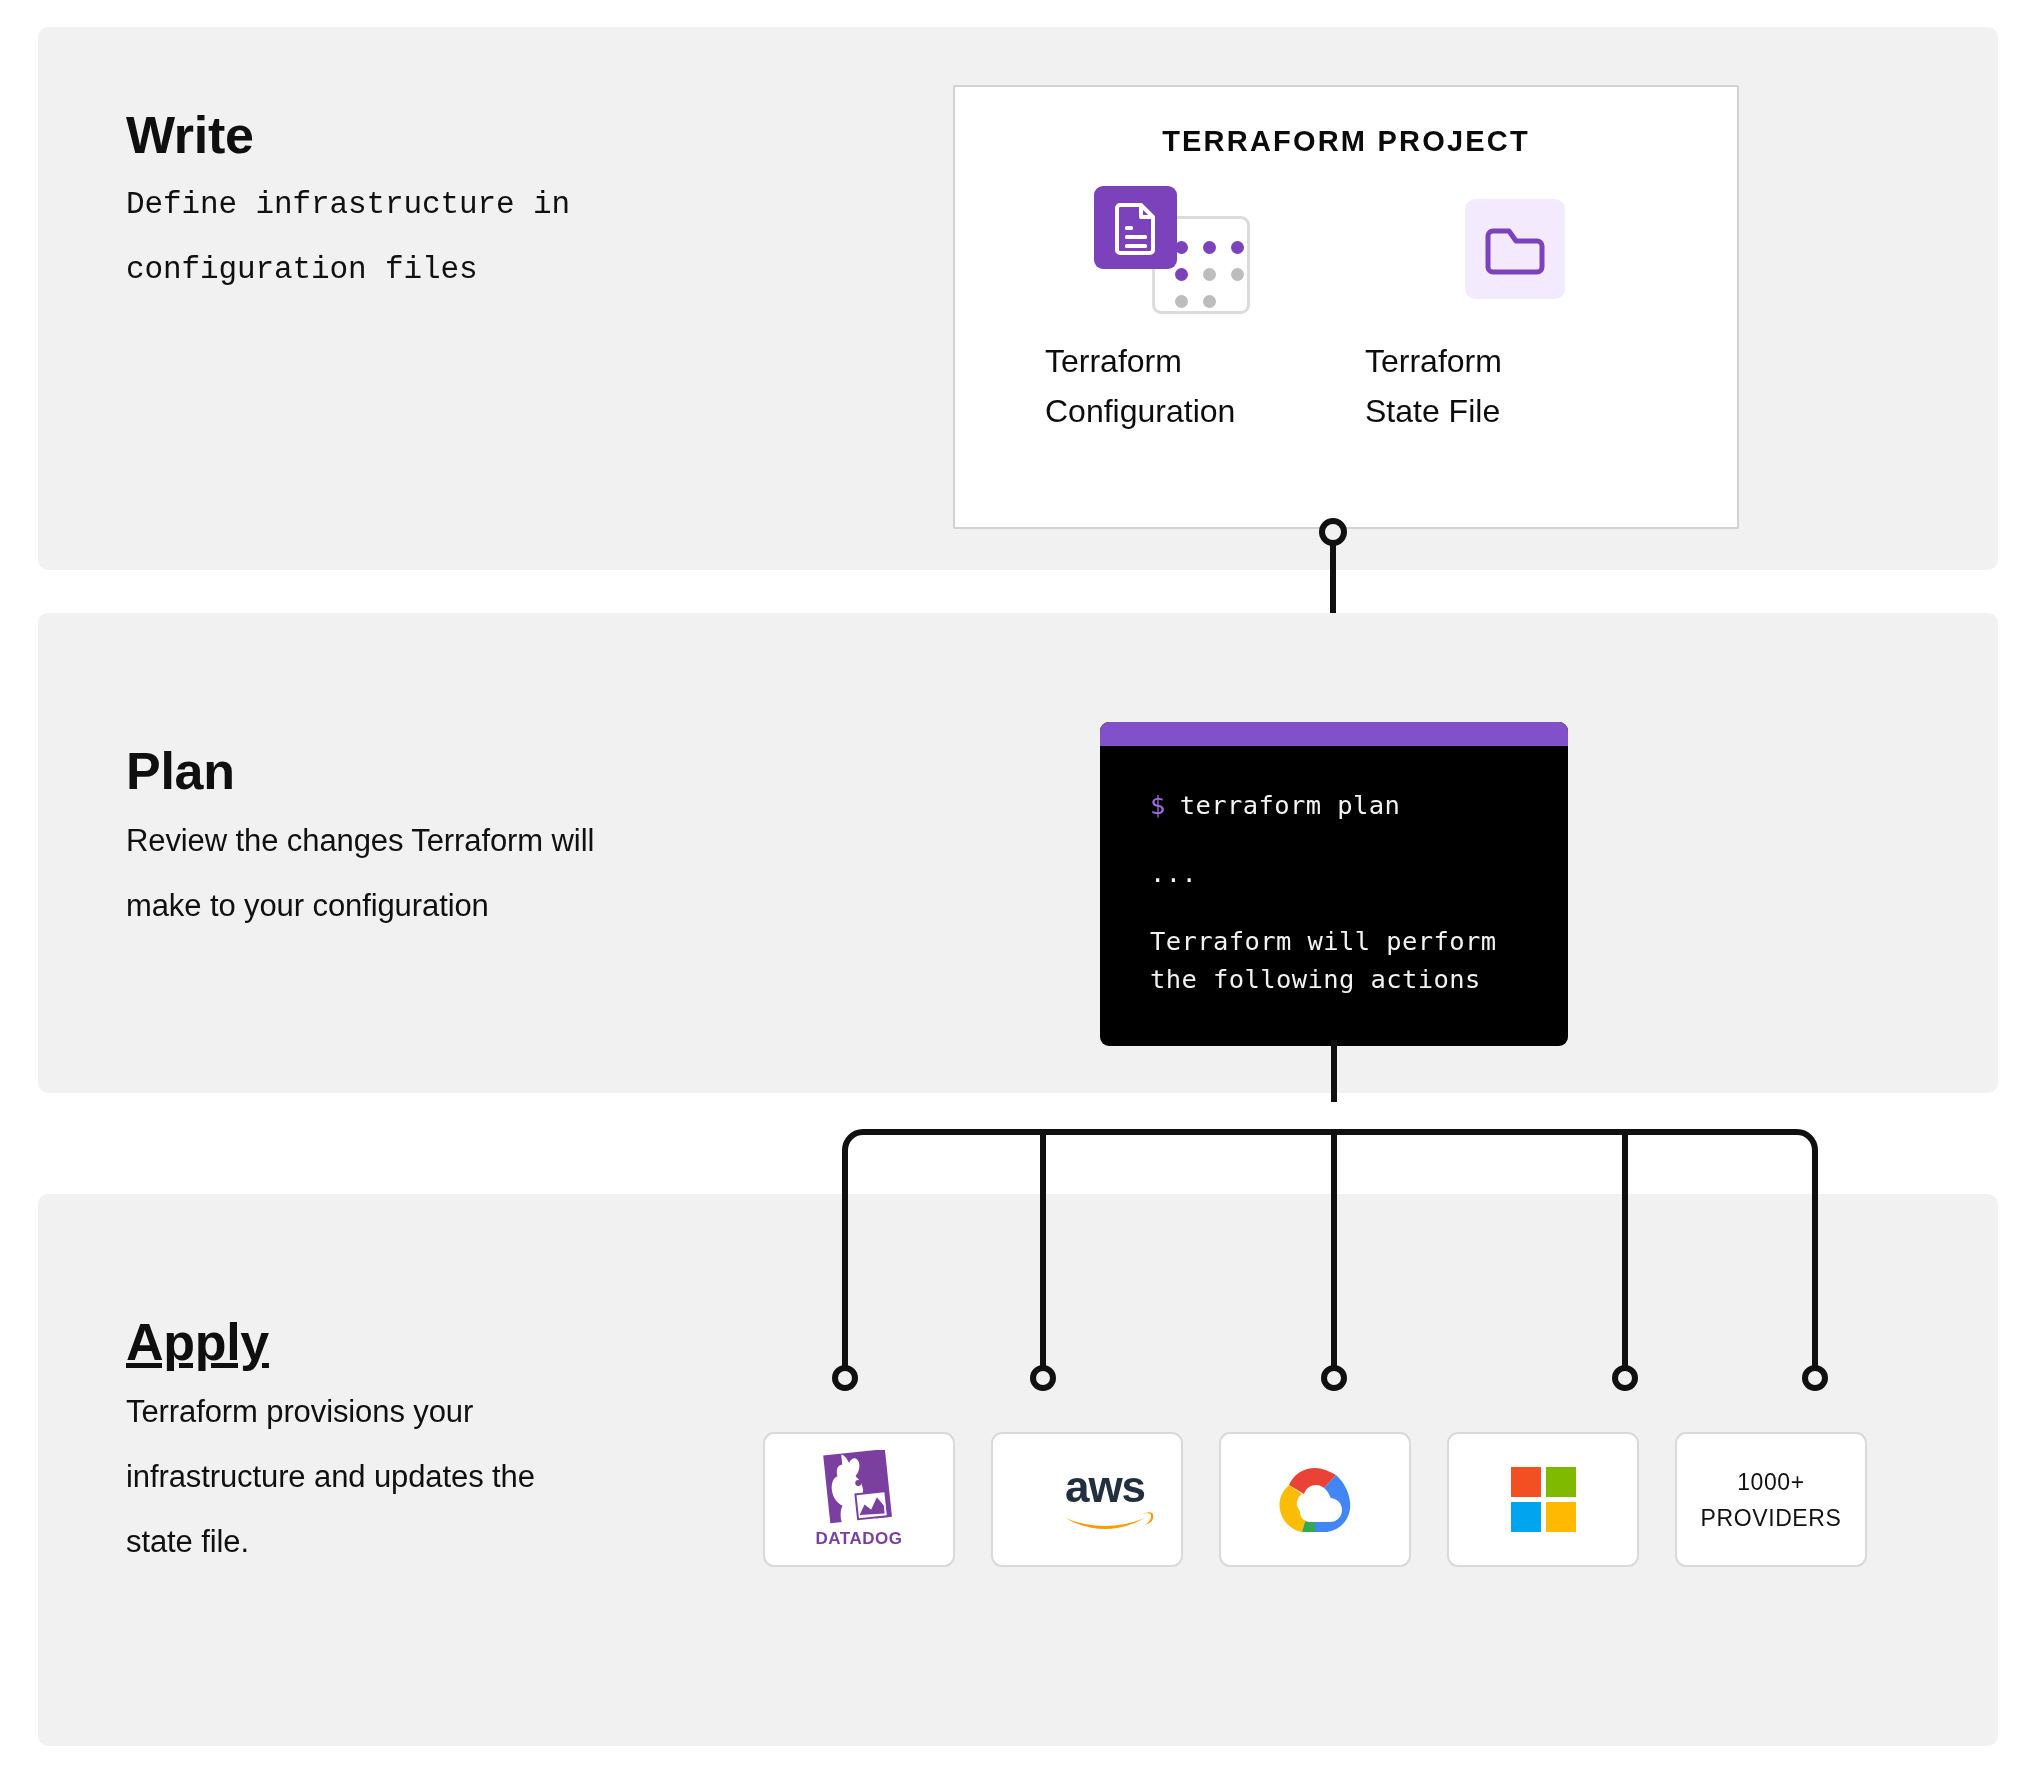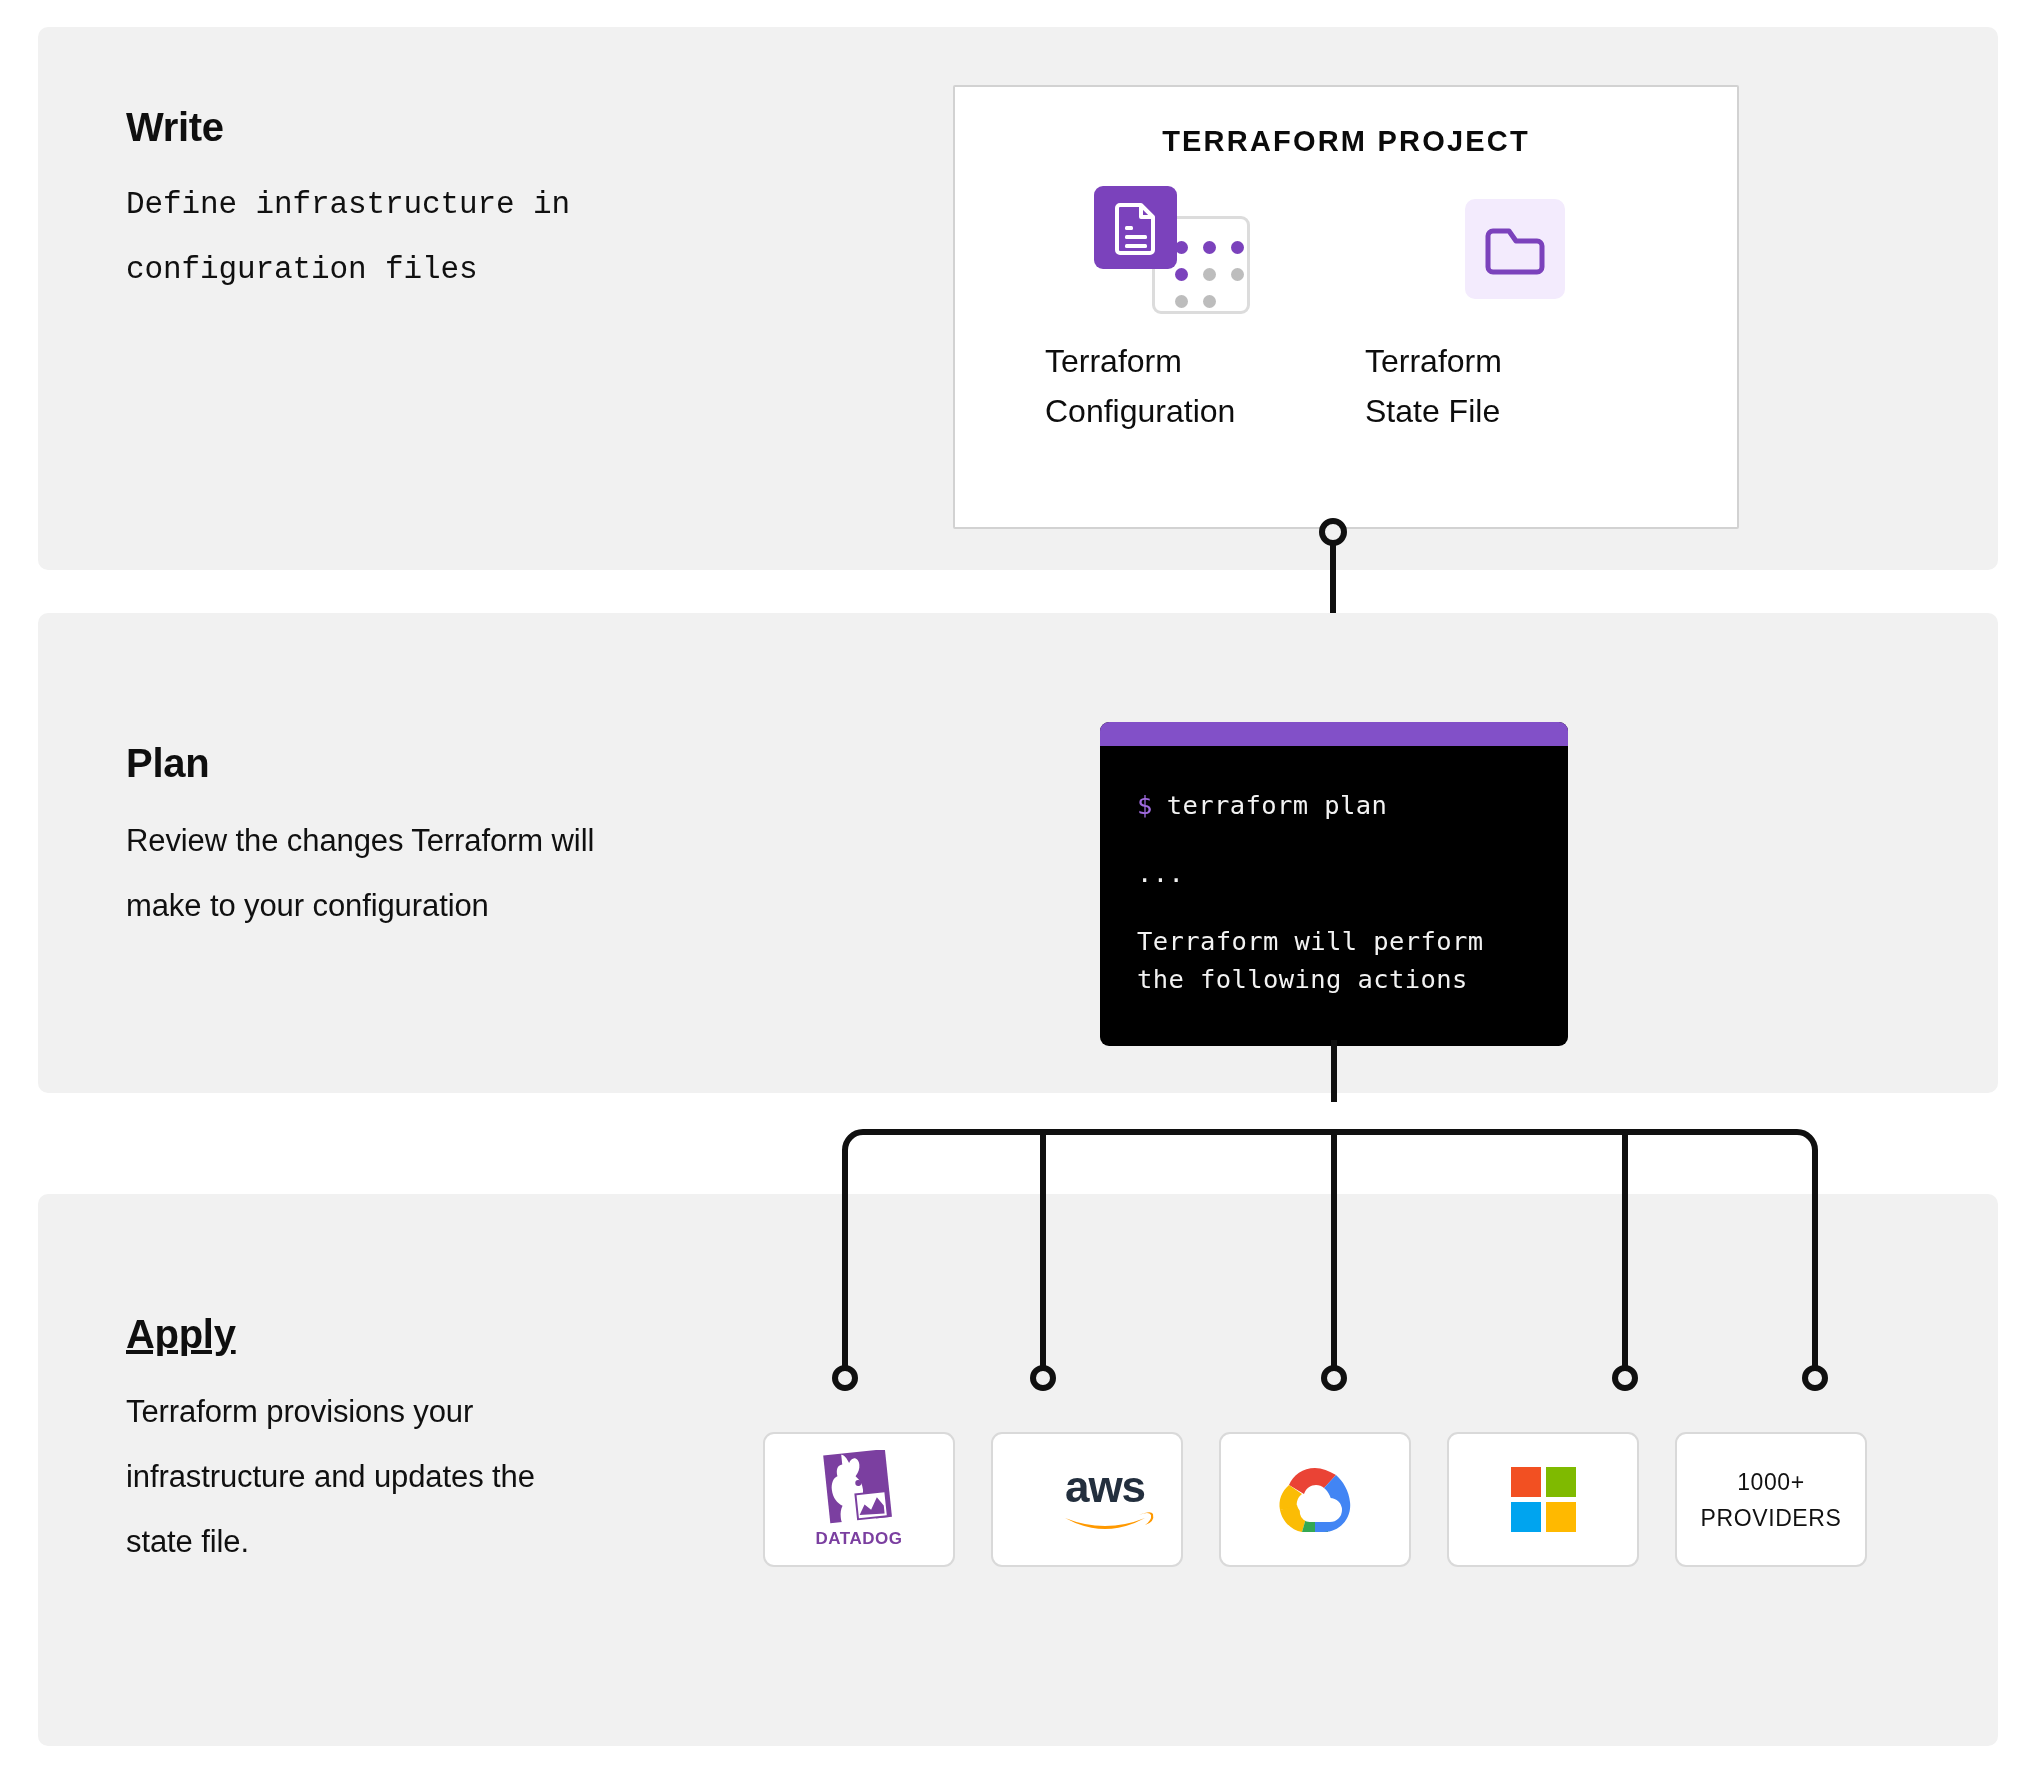--- a/index.html
+++ b/index.html
@@ -16,21 +16,21 @@
     left: 38px; width: 1960px;
     background: #f1f1f1;
     border-radius: 10px;
   }
   #panel-write { top: 27px;   height: 543px; }
   #panel-plan  { top: 613px;  height: 480px; }
   #panel-apply { top: 1194px; height: 552px; }
 
   .step-title {
     position: absolute;
-    font-size: 40px;
+    font-size: 52px;
     font-weight: 700;
     color: #0f0f0f;
     letter-spacing: -0.3px;
     white-space: nowrap;
   }
   .step-desc {
     position: absolute;
     font-size: 31px;
     font-weight: 400;
     color: #101010;
@@ -102,21 +102,21 @@
   #terminal {
     position: absolute;
     left: 1100px; top: 722px;
     width: 468px; height: 324px;
     border-radius: 9px;
     overflow: hidden;
     background: #000000;
   }
   #terminal-bar { height: 24px; background: #8250c8; }
   #terminal-body {
-    padding: 40px 0 0 37px;
+    padding: 40px 0 0 50px;
     font-family: "DejaVu Sans Mono", monospace;
     font-size: 25.5px;
     line-height: 38px;
     color: #f2f2f2;
     letter-spacing: 0.4px;
   }
   #terminal-prompt { color: #a06bdf; }
   .term-gap { height: 30px; }
 
   

